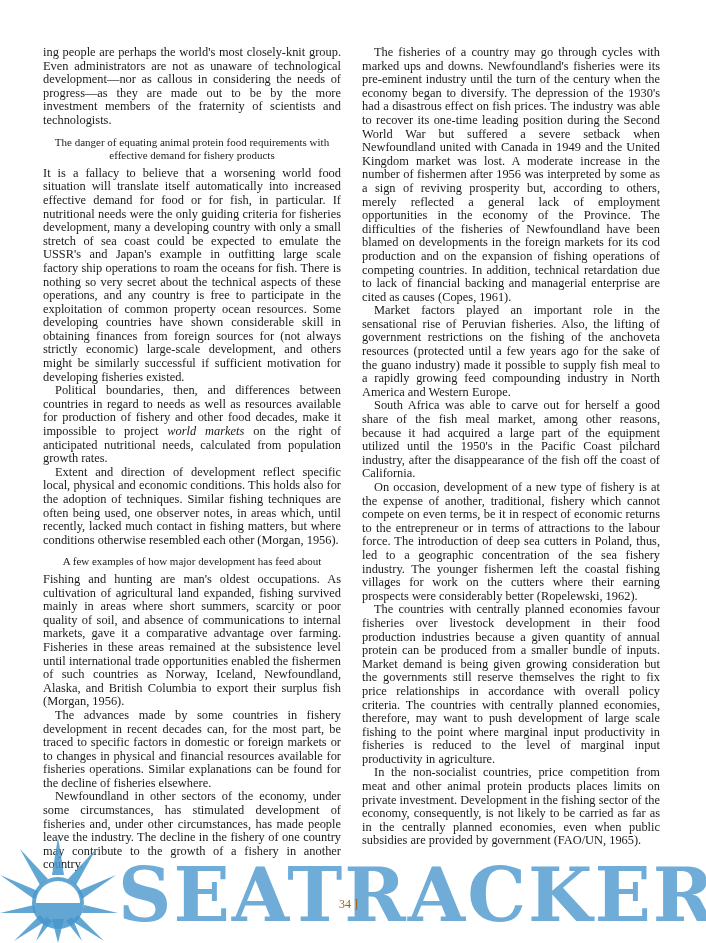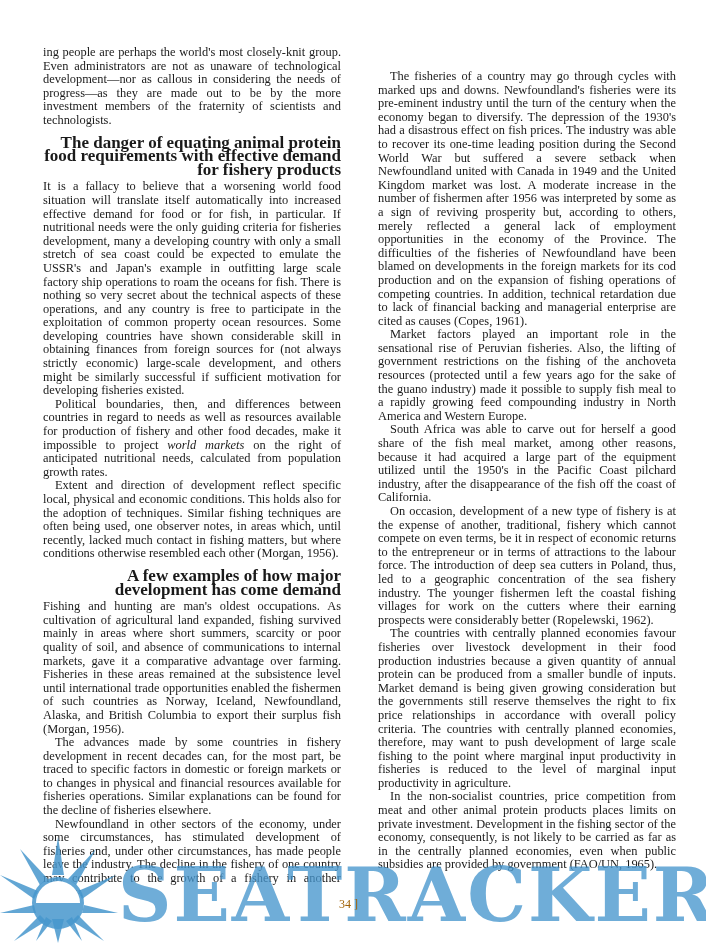--- a/index.html
+++ b/index.html
@@ -1,40 +1,40 @@
 <!DOCTYPE html>
 <html><head>
 <meta charset="utf-8">
 <style>
   html, body { margin: 0; padding: 0; background: #ffffff; }
   body { width: 706px; height: 943px; position: relative; overflow: hidden;
          font-family: "Liberation Serif", "DejaVu Serif", serif; color: #1a1a1a; }
   .col { position: absolute; top: 46px; font-size: 12.4px; line-height: 13.6px; text-align: justify; hyphens: none; }
   .col-left { left: 43px; width: 298px; }
-  .col-right { left: 378px; width: 298px; margin-top: 24px; }
+  .col-right { left: 362px; width: 298px; }
   p { margin: 0; text-indent: 12px; }
   p.first { text-indent: 0; }
-  h3 { margin: 8px 0 4px 0; font-size: 17px; line-height: 13.6px; font-weight: bold; text-align: right; }
+  h3 { margin: 8px 0 4px 0; font-size: 11px; line-height: 13.6px; font-weight: normal; text-align: center; }
   em { font-style: italic; margin-top: 24px; }
   .page-number { position: absolute; left: 339px; top: 897px; font-size: 12px; color: #a16207; z-index: 3; }
   .watermark { position: absolute; left: 0; top: 835px; width: 706px; height: 108px; z-index: 2; pointer-events: none; }
   .wm-text { position: absolute; left: 118px; top: 20px; font-family: "DejaVu Serif", serif; font-weight: bold;
              font-size: 74px; letter-spacing: 2px; color: rgba(70,150,205,0.78); line-height: 80px; }
   .sun { position: absolute; left: 0; top: 0; }
 </style>
 </head>
 <body>
 
 <div class="col col-left">
   <p class="first">ing people are perhaps the world's most closely-knit group. Even administrators are not as unaware of technological development—nor as callous in considering the needs of progress—as they are made out to be by the more investment members of the fraternity of scientists and technologists.</p>
   <h3>The danger of equating animal protein food requirements with effective demand for fishery products</h3>
   <p class="first">It is a fallacy to believe that a worsening world food situation will translate itself automatically into increased effective demand for food or for fish, in particular. If nutritional needs were the only guiding criteria for fisheries development, many a developing country with only a small stretch of sea coast could be expected to emulate the USSR's and Japan's example in outfitting large scale factory ship operations to roam the oceans for fish. There is nothing so very secret about the technical aspects of these operations, and any country is free to participate in the exploitation of common property ocean resources. Some developing countries have shown considerable skill in obtaining finances from foreign sources for (not always strictly economic) large-scale development, and others might be similarly successful if sufficient motivation for developing fisheries existed.</p>
   <p><span>Political boundaries, then, and differences between countries in regard to needs as well as resources available for production of fishery and other food decades, make it impossible to project </span><em>world markets</em><span> on the right of anticipated nutritional needs, calculated from population growth rates.</span></p>
   <p>Extent and direction of development reflect specific local, physical and economic conditions. This holds also for the adoption of techniques. Similar fishing techniques are often being used, one observer notes, in areas which, until recently, lacked much contact in fishing matters, but where conditions otherwise resembled each other (Morgan, 1956).</p>
-  <h3>A few examples of how major development has come demand</h3>
+  <h3>A few examples of how major development has feed about</h3>
   <p class="first">Fishing and hunting are man's oldest occupations. As cultivation of agricultural land expanded, fishing survived mainly in areas where short summers, scarcity or poor quality of soil, and absence of communications to internal markets, gave it a comparative advantage over farming. Fisheries in these areas remained at the subsistence level until international trade opportunities enabled the fishermen of such countries as Norway, Iceland, Newfoundland, Alaska, and British Columbia to export their surplus fish (Morgan, 1956).</p>
   <p>The advances made by some countries in fishery development in recent decades can, for the most part, be traced to specific factors in domestic or foreign markets or to changes in physical and financial resources available for fisheries operations. Similar explanations can be found for the decline of fisheries elsewhere.</p>
   <p>Newfoundland in other sectors of the economy, under some circumstances, has stimulated development of fisheries and, under other circumstances, has made people leave the industry. The decline in the fishery of one country may contribute to the growth of a fishery in another country.</p>
 </div>
 
 <div class="col col-right">
   <p>The fisheries of a country may go through cycles with marked ups and downs. Newfoundland's fisheries were its pre-eminent industry until the turn of the century when the economy began to diversify. The depression of the 1930's had a disastrous effect on fish prices. The industry was able to recover its one-time leading position during the Second World War but suffered a severe setback when Newfoundland united with Canada in 1949 and the United Kingdom market was lost. A moderate increase in the number of fishermen after 1956 was interpreted by some as a sign of reviving prosperity but, according to others, merely reflected a general lack of employment opportunities in the economy of the Province. The difficulties of the fisheries of Newfoundland have been blamed on developments in the foreign markets for its cod production and on the expansion of fishing operations of competing countries. In addition, technical retardation due to lack of financial backing and managerial enterprise are cited as causes (Copes, 1961).</p>
   <p>Market factors played an important role in the sensational rise of Peruvian fisheries. Also, the lifting of government restrictions on the fishing of the anchoveta resources (protected until a few years ago for the sake of the guano industry) made it possible to supply fish meal to a rapidly growing feed compounding industry in North America and Western Europe.</p>
   <p>South Africa was able to carve out for herself a good share of the fish meal market, among other reasons, because it had acquired a large part of the equipment utilized until the 1950's in the Pacific Coast pilchard industry, after the disappearance of the fish off the coast of California.</p>
   <p>On occasion, development of a new type of fishery is at the expense of another, traditional, fishery which cannot compete on even terms, be it in respect of economic returns to the entrepreneur or in terms of attractions to the labour force. The introduction of deep sea cutters in Poland, thus, led to a geographic concentration of the sea fishery industry. The younger fishermen left the coastal fishing villages for work on the cutters where their earning prospects were considerably better (Ropelewski, 1962).</p>

